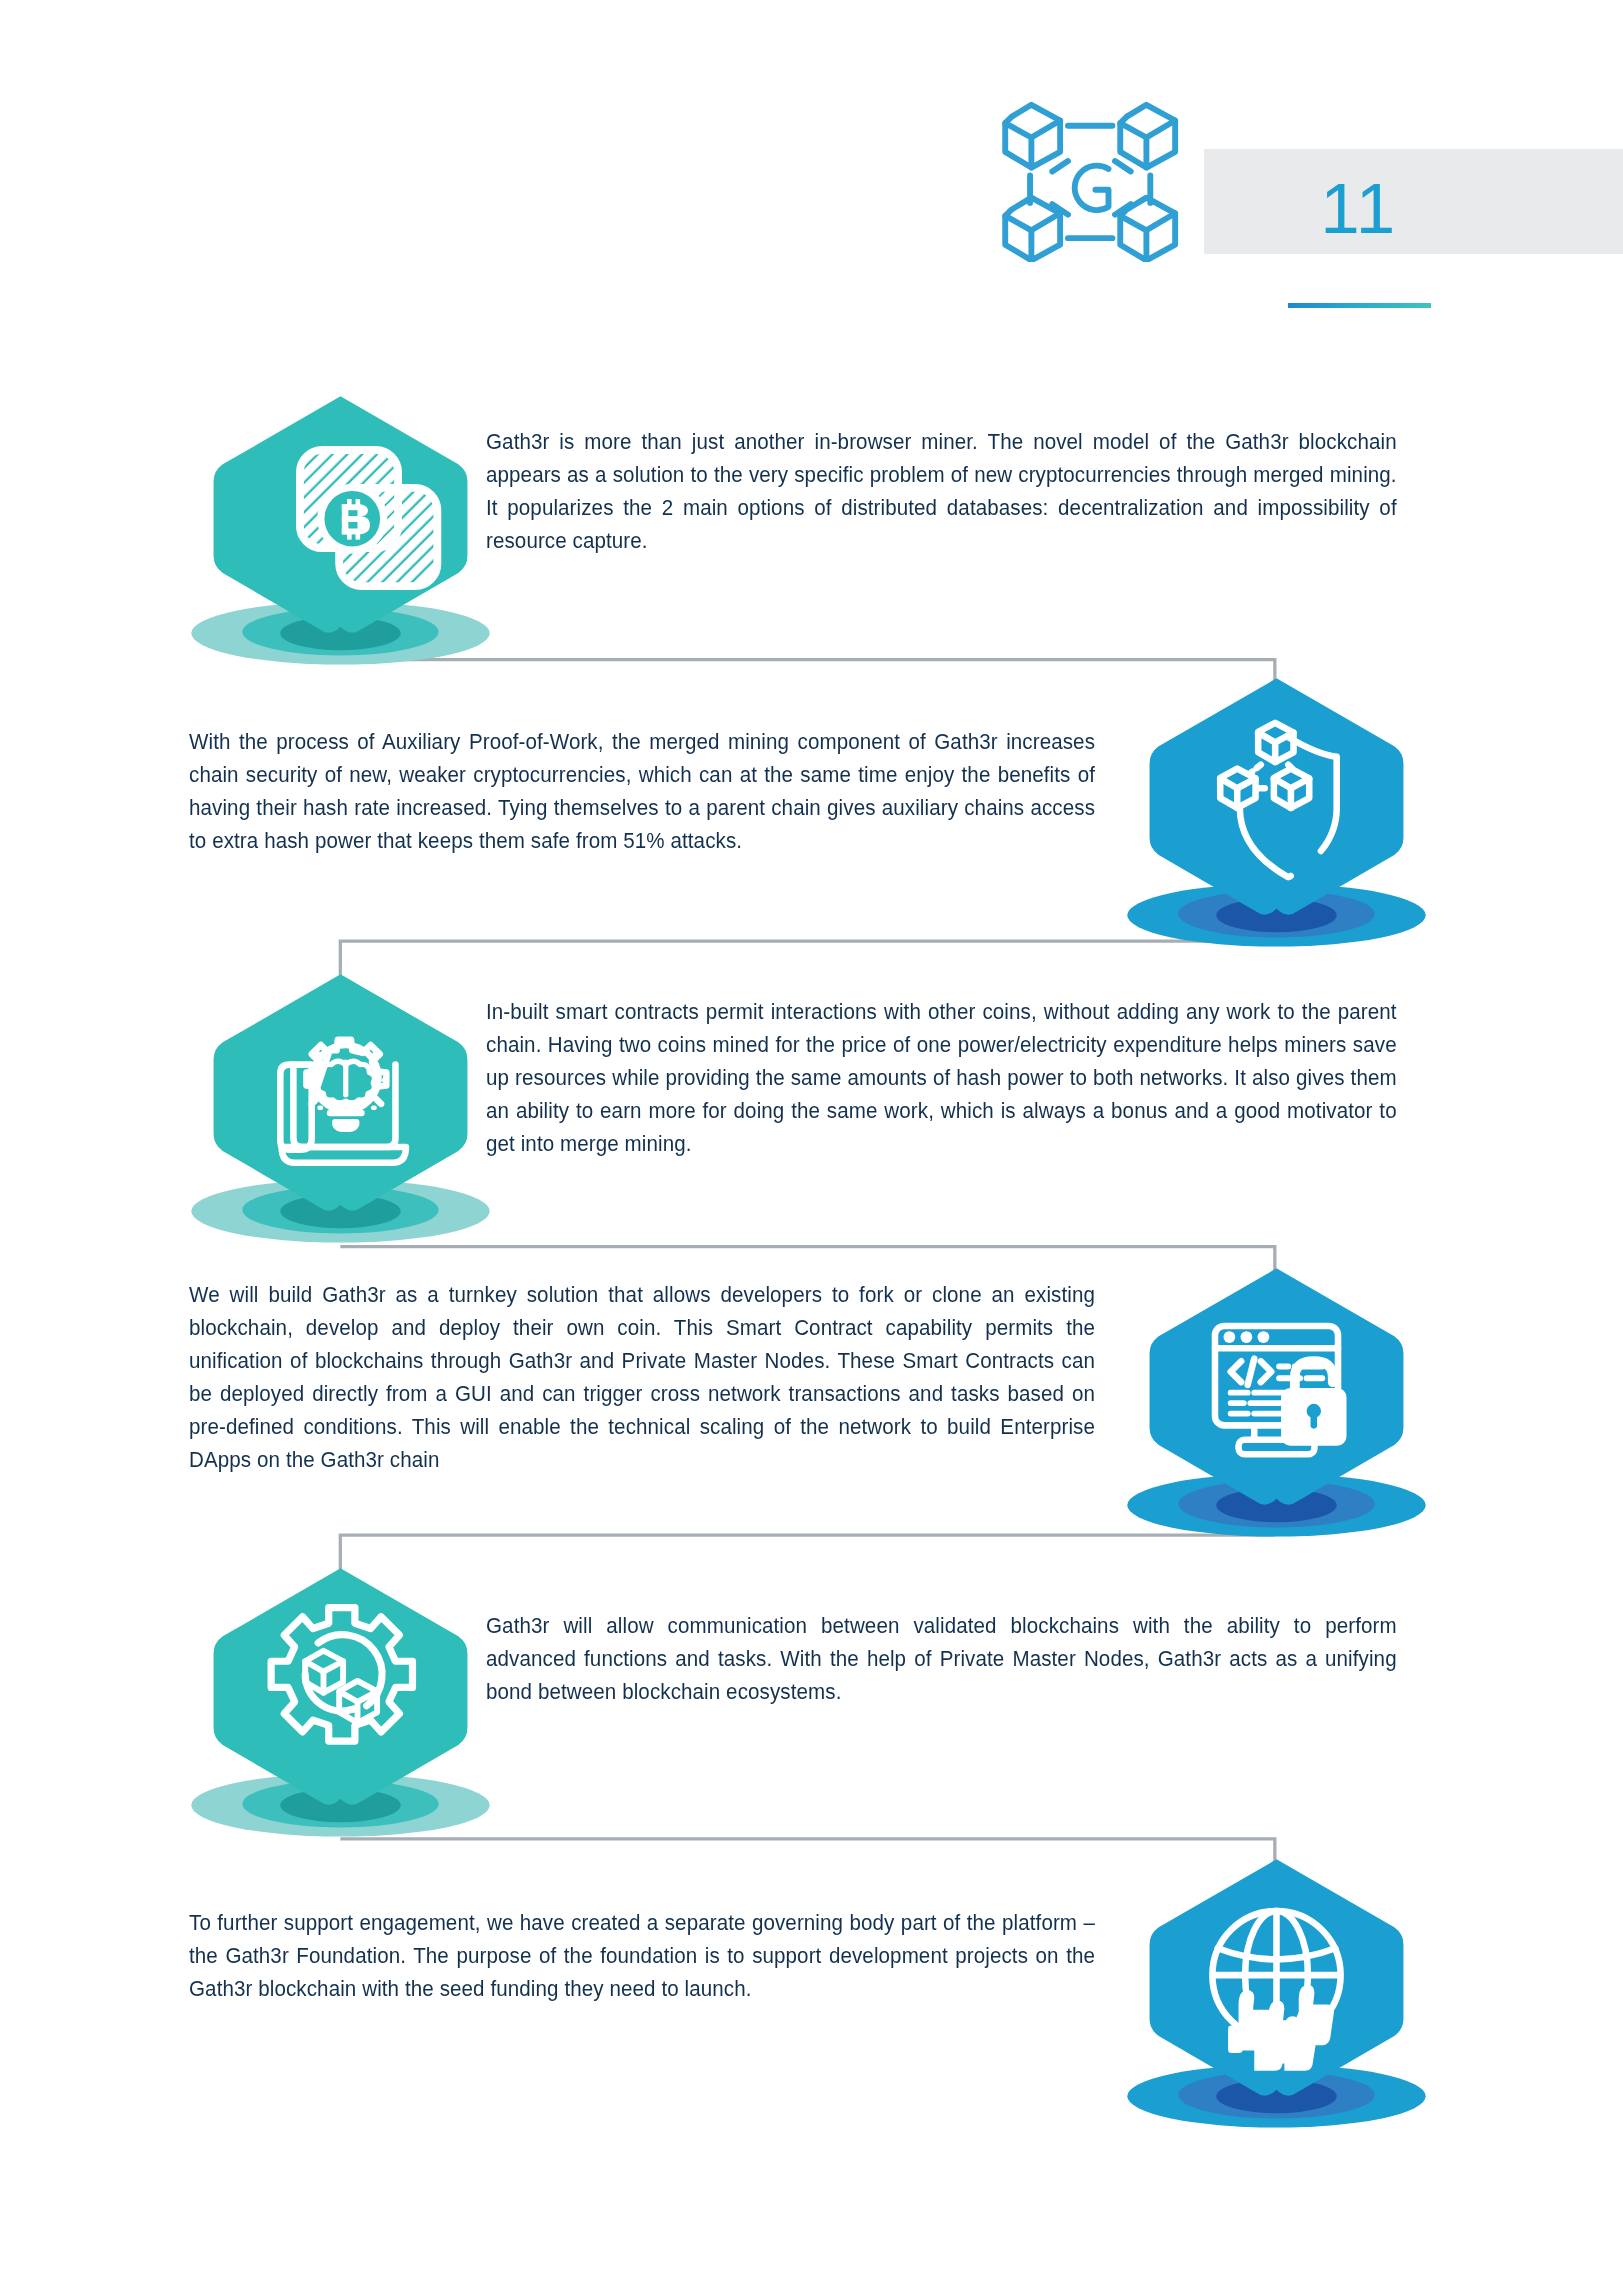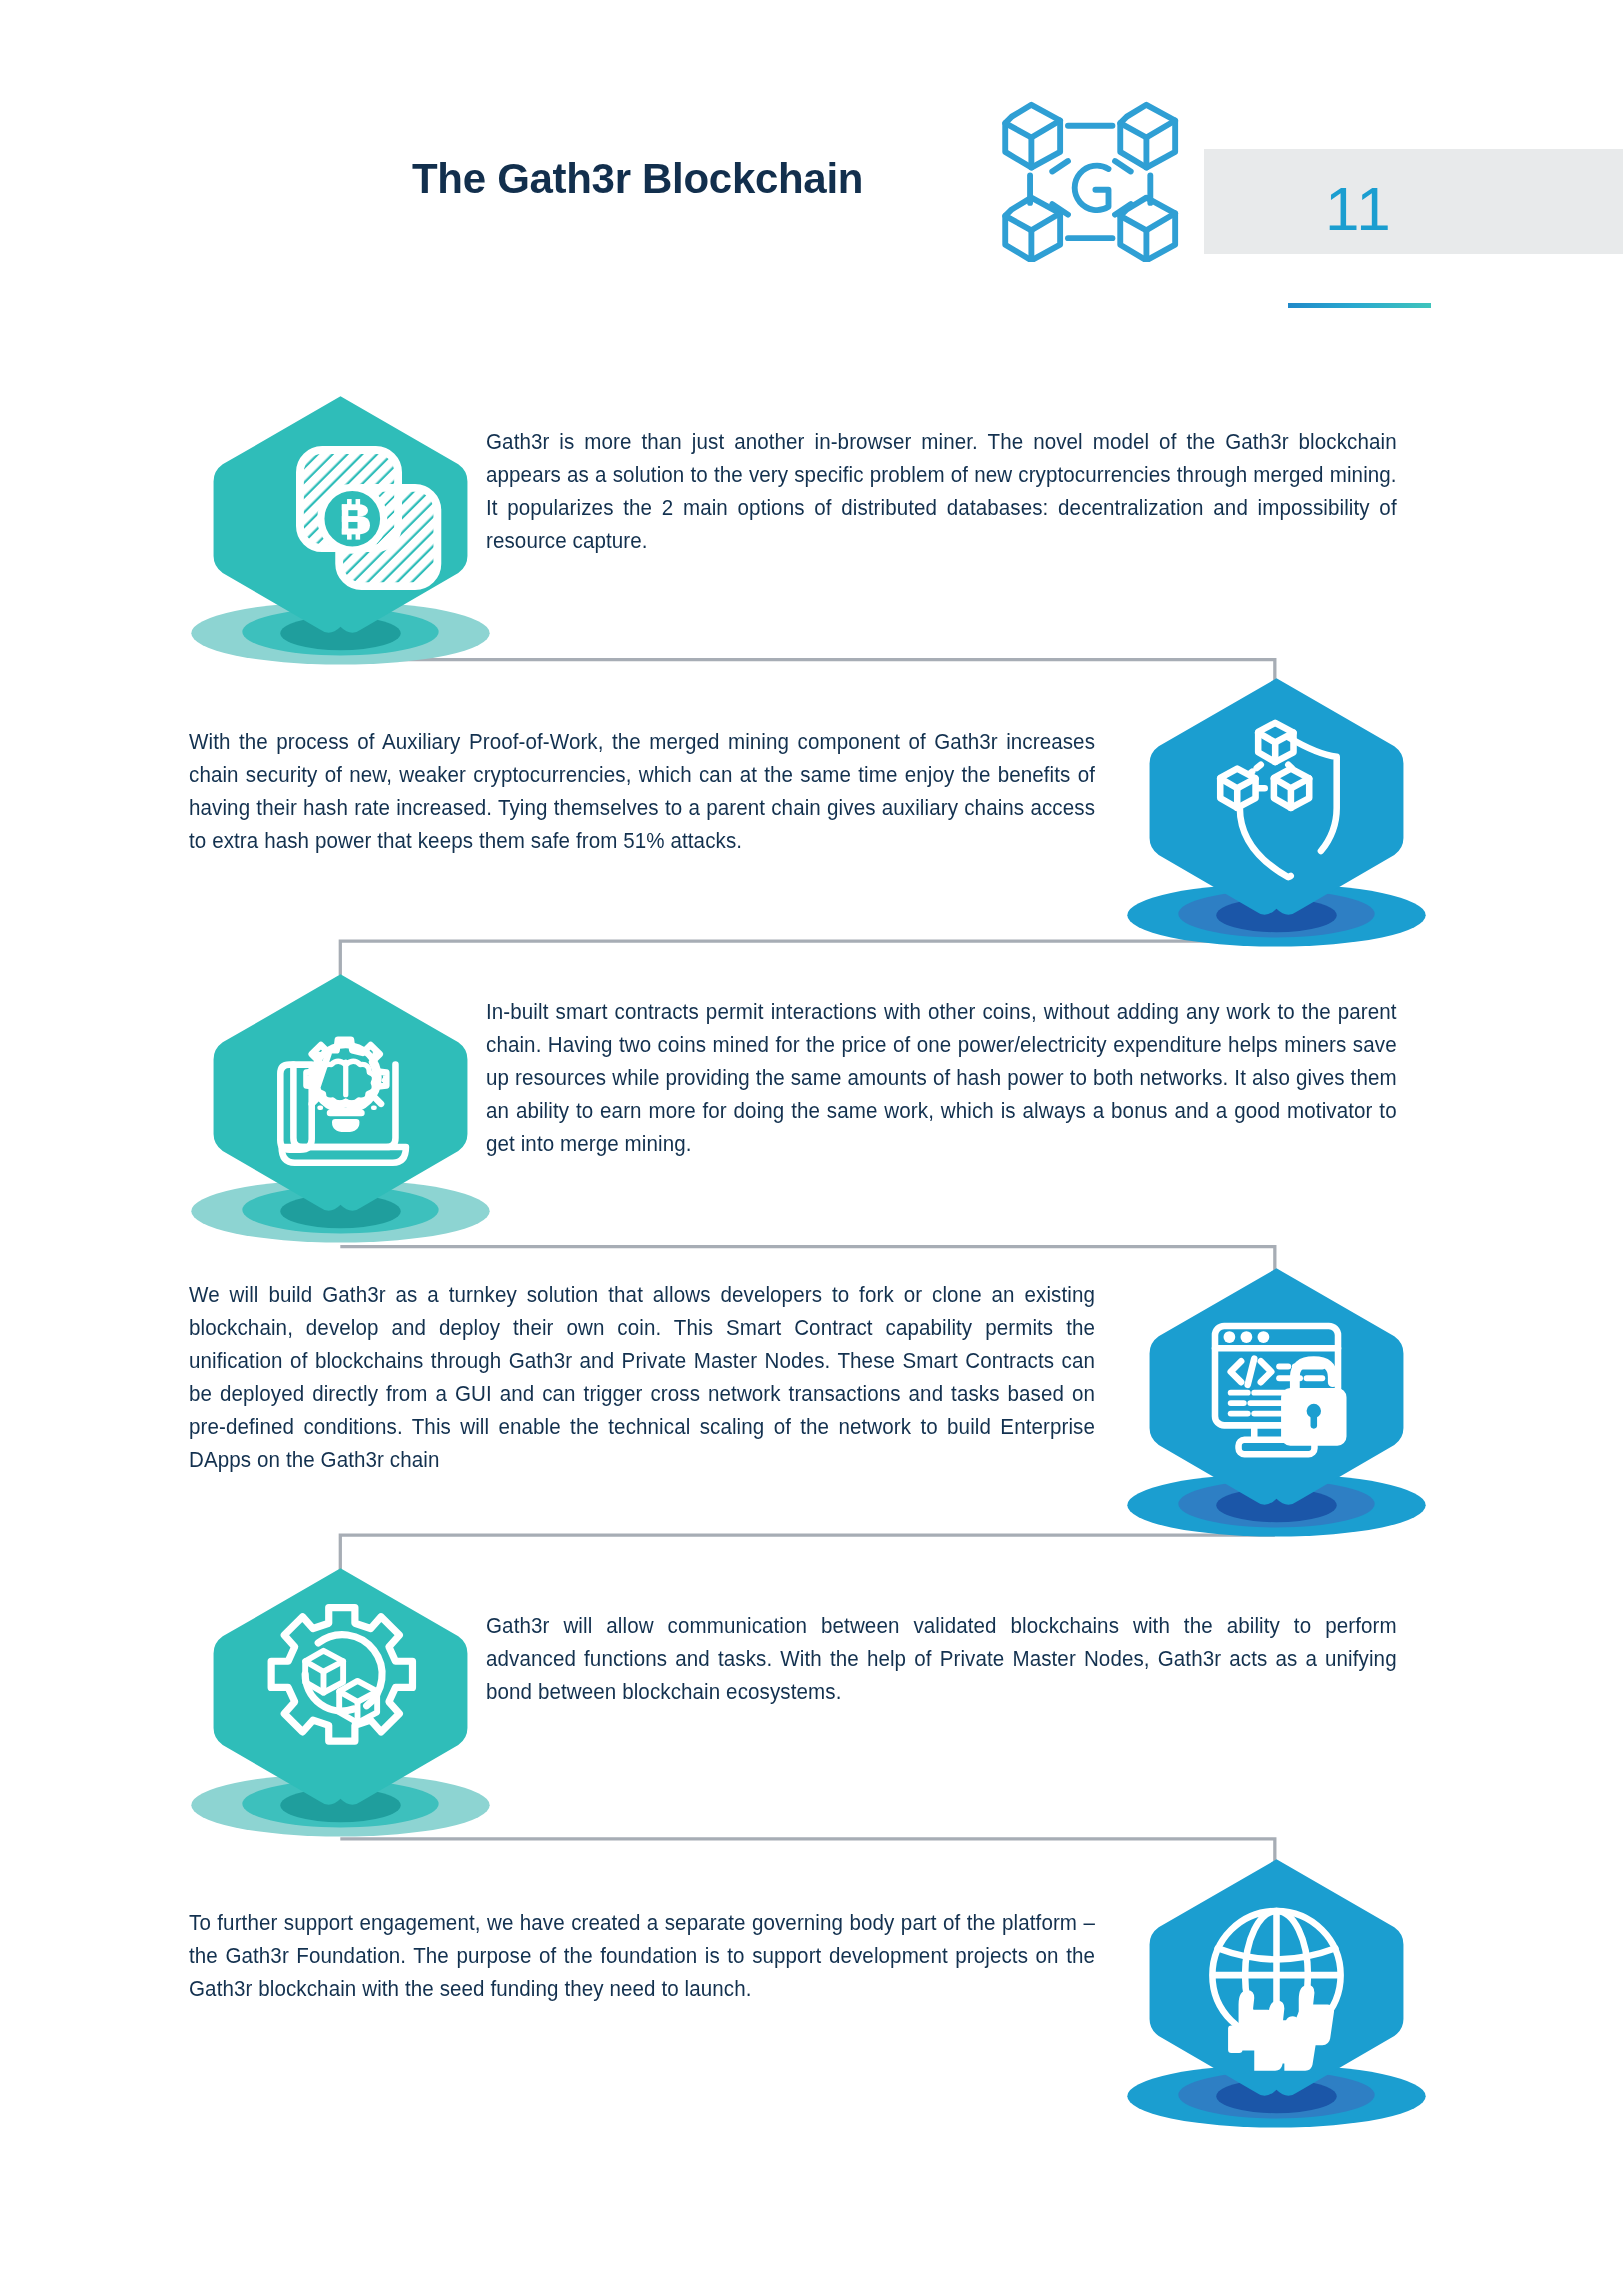--- a/index.html
+++ b/index.html
@@ -30,21 +30,21 @@
     width: 419px;
     height: 105px;
     background: #e8eaeb;
   }
   #page-number {
     position: absolute;
     left: 1283px;
     top: 160px;
     width: 151px;
     text-align: center;
-    font-size: 62px;
+    font-size: 71px;
     line-height: 98px;
     font-weight: 400;
     color: #1b9ed0;
     letter-spacing: 1.3px;
   }
   #page-number-rule {
     position: absolute;
     left: 1288px;
     top: 303px;
     width: 143px;
@@ -101,21 +101,20 @@
   .para.right-col { }
   .para.left-col { }
 </style>
 </head>
 <body>
 
 <div id="header">
 
   <div id="page-number-panel"></div>
 
-  <div id="header-title">The Gath3r Blockchain</div>
 
   <div id="header-logo">
     <svg width="183" height="164" viewBox="0 0 280 250" fill="none">
       <g stroke="#2f9fd4" stroke-width="9" stroke-linecap="round" stroke-linejoin="round" fill="none">
 
         <path d="M18 28 L48 10 L92 34 L92 82 L48 106 L8 82 L8 38 Z"></path>
         <path d="M8 38 L48 60 L92 34"></path>
         <path d="M48 60 L48 106"></path>
 
         <path d="M194 28 L224 10 L268 34 L268 82 L224 106 L184 82 L184 38 Z"></path>

